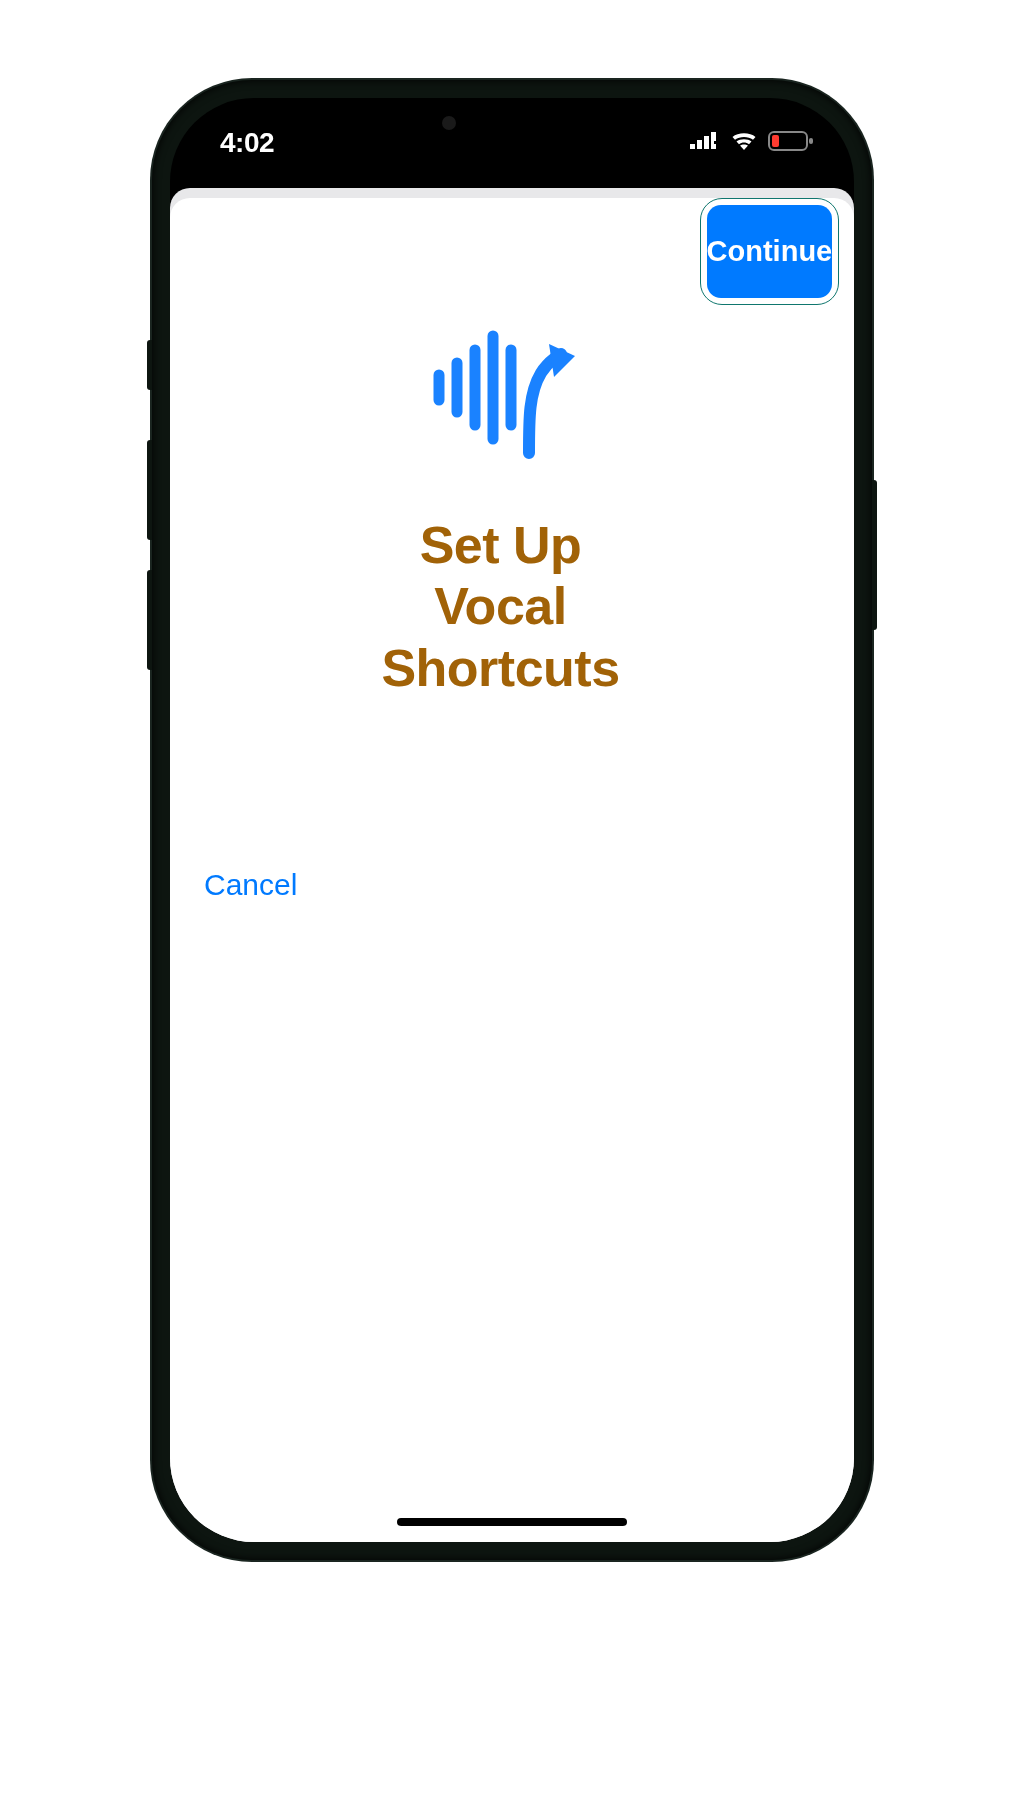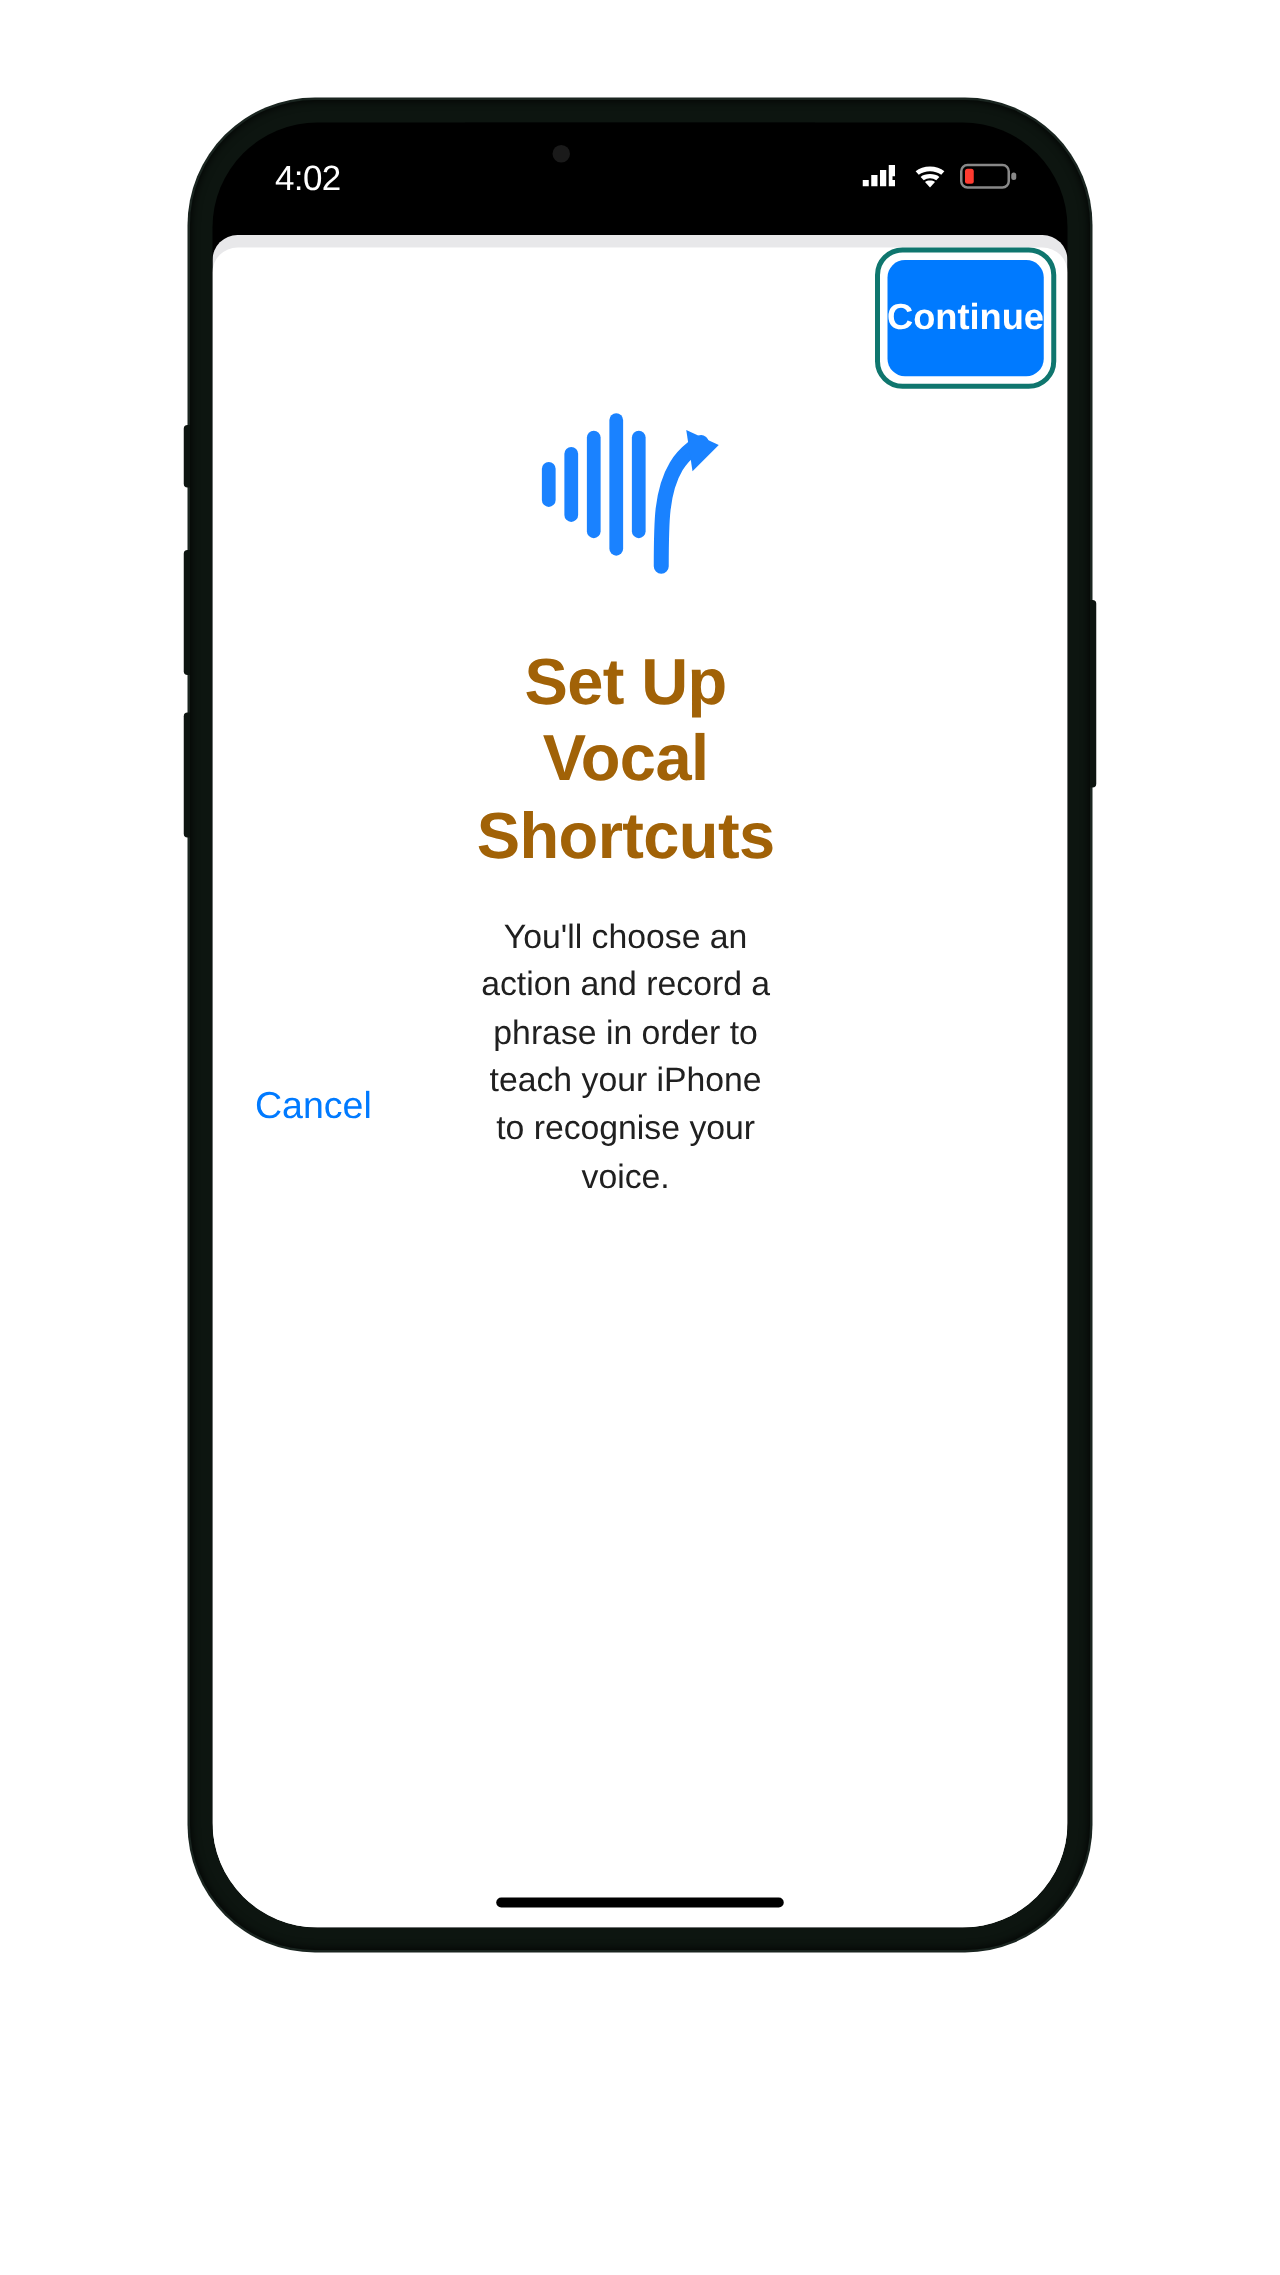--- a/index.html
+++ b/index.html
@@ -71,21 +71,21 @@
     .status-bar {
       height: 80px;
       display: flex;
       justify-content: space-between;
       align-items: center;
       padding: 10px 40px 0 50px;
       color: #fff;
     }
     .status-time {
       font-size: 28px;
-      font-weight: 400;
+      font-weight: 700;
       letter-spacing: -0.5px;
     }
     .status-right {
       display: flex;
       align-items: center;
       gap: 10px;
     }
 
     
     .sheet-bg {
@@ -153,21 +153,21 @@
       text-align: center;
       line-height: 1.42;
       max-width: 540px;
     }
 
     .sheet-footer {
       padding: 0 30px 94px 30px;
     }
 
     .continue-wrap {
-      border: 4px solid #0f766e;
+      border: 1px solid #0f766e;
       border-radius: 22px;
       padding: 6px;
     }
 
     .continue-btn {
       width: 100%;
       background: #007aff;
       color: #fff;
       border: none;
       border-radius: 14px;
@@ -251,21 +251,20 @@
               <line x1="88" y1="22" x2="88" y2="97"></line>
             </g>
             <g stroke="#1a82ff" stroke-width="12" stroke-linecap="round" fill="none">
               <path d="M106,125 C106,90 106,65 118,45 C126,32 138,26 138,26"></path>
             </g>
             <path d="M126,16 L152,28 L131,49 Z" fill="#1a82ff"></path>
           </svg>
         </div>
 
         <h1 class="title">Set Up Vocal Shortcuts</h1>
-        <p class="description">You'll choose an action and record a phrase in order to teach your iPhone to recognise your voice.</p>
       </div>
 
       <div class="sheet-footer">
         <div class="continue-wrap">
           <button class="continue-btn">Continue</button>
         </div>
       </div>
 
       <div class="home-indicator"></div>
     </div>

